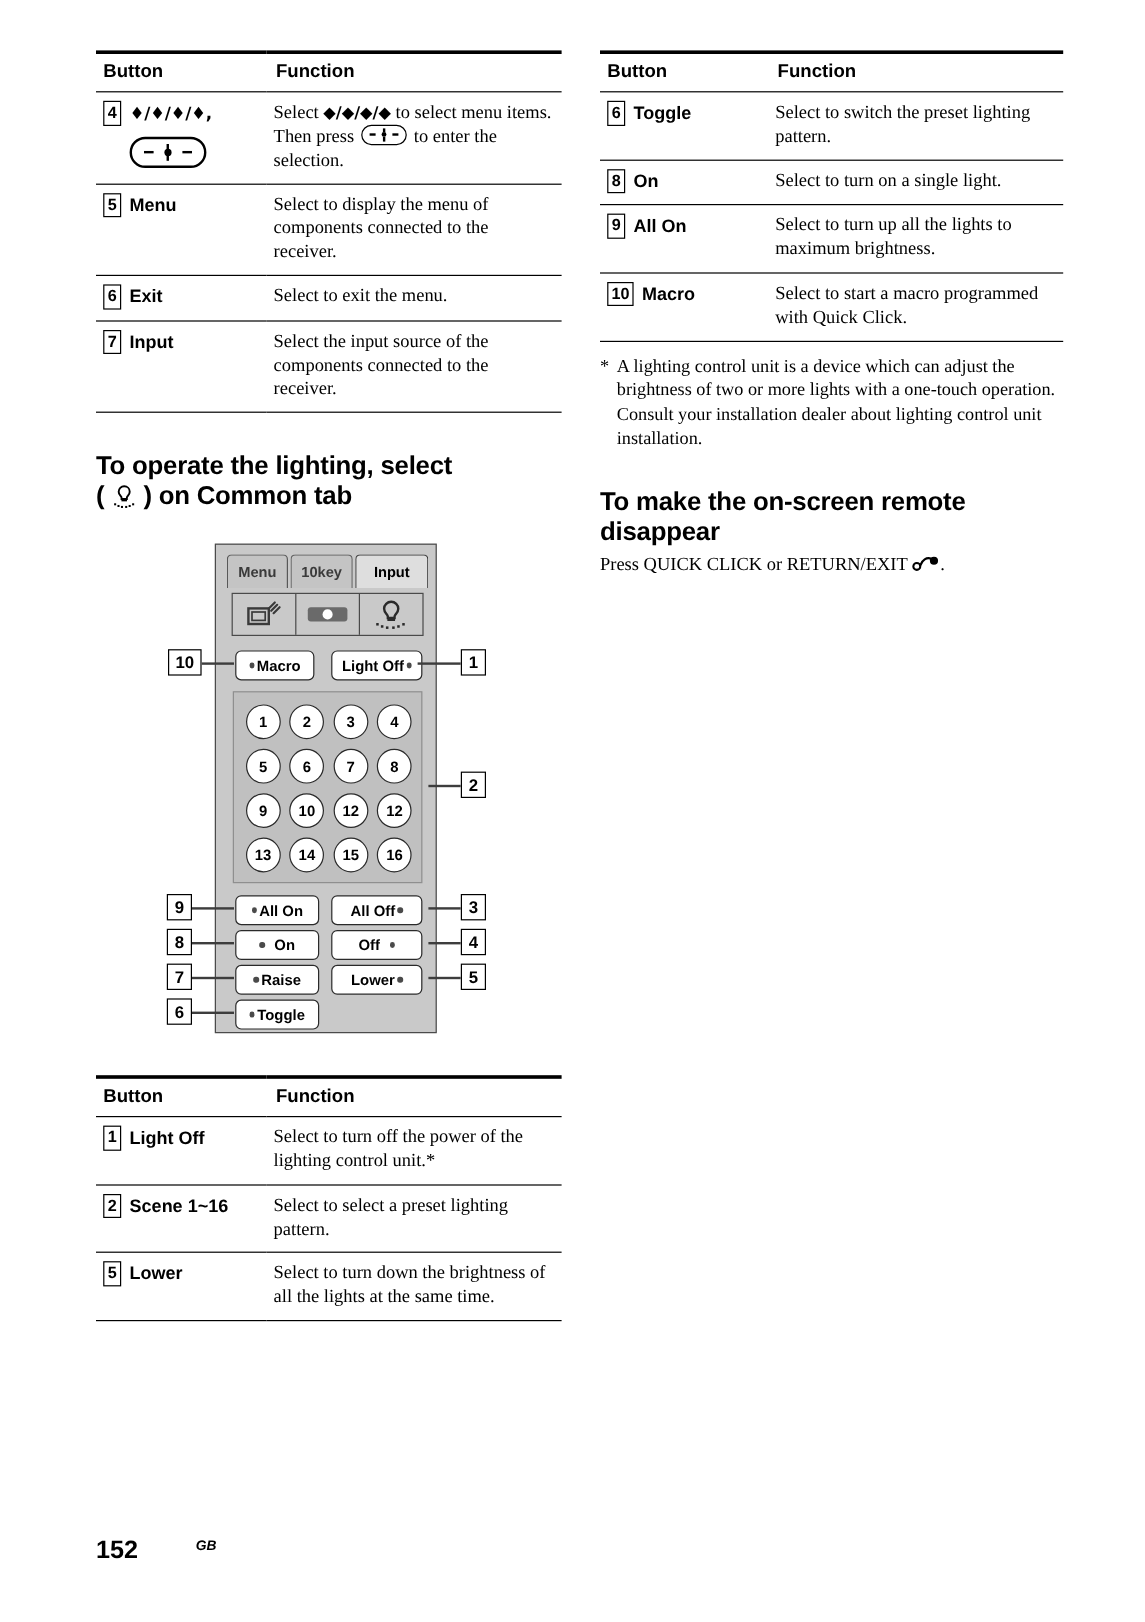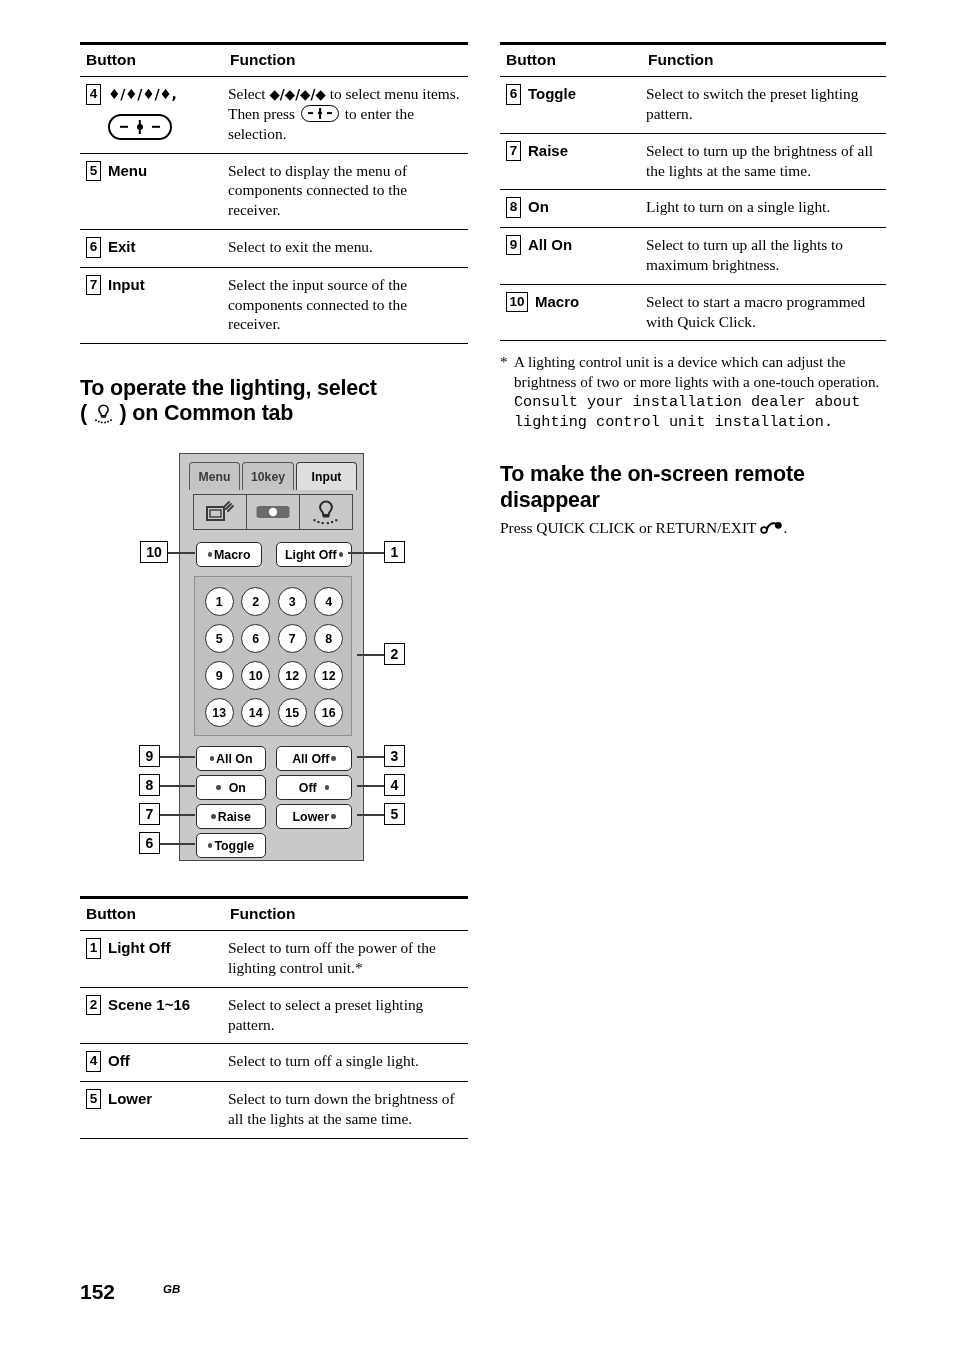--- a/index.html
+++ b/index.html
@@ -438,24 +438,20 @@
       <tbody>
         <tr>
           <td class="btn"><span class="numbox">1</span><span>Light Off</span></td>
           <td class="fun">Select to turn off the power of the lighting control unit.*</td>
         </tr>
         <tr>
           <td class="btn"><span class="numbox">2</span><span>Scene 1~16</span></td>
           <td class="fun">Select to select a preset lighting pattern.</td>
         </tr>
         <tr>
-          <td class="btn"><span class="numbox">4</span><span>Off</span></td>
-          <td class="fun">Select to turn off a single light.</td>
-        </tr>
-        <tr>
           <td class="btn"><span class="numbox">5</span><span>Lower</span></td>
           <td class="fun">Select to turn down the brightness of all the lights at the same time.</td>
         </tr>
       </tbody>
     </table>
   </div>
 
   <div class="col-right">
 
     <table class="fn rt">
@@ -468,44 +464,40 @@
           <th class="fh">Button</th>
           <th>Function</th>
         </tr>
       </thead>
       <tbody>
         <tr>
           <td class="btn"><span class="numbox">6</span><span>Toggle</span></td>
           <td class="fun">Select to switch the preset lighting pattern.</td>
         </tr>
         <tr>
-          <td class="btn"><span class="numbox">7</span><span>Raise</span></td>
-          <td class="fun">Select to turn up the brightness of all the lights at the same time.</td>
-        </tr>
-        <tr>
           <td class="btn"><span class="numbox">8</span><span>On</span></td>
-          <td class="fun">Light to turn on a single light.</td>
+          <td class="fun">Select to turn on a single light.</td>
         </tr>
         <tr>
           <td class="btn"><span class="numbox">9</span><span>All On</span></td>
           <td class="fun">Select to turn up all the lights to maximum brightness.</td>
         </tr>
         <tr>
           <td class="btn"><span class="numbox wide">10</span><span>Macro</span></td>
           <td class="fun">Select to start a macro programmed with Quick Click.</td>
         </tr>
       </tbody>
     </table>
 
     <div class="footnote">
       <div style="display:flex;">
         <span style="width:14px; flex:none;">*</span>
         <span>A lighting control unit is a device which can adjust the brightness of two or more lights with a one-touch operation.</span>
       </div>
-      <div class="ind" style="margin-top:1px;font-family:Liberation Mono, monospace;">Consult your installation dealer about lighting control unit installation.</div>
+      <div class="ind" style="margin-top:1px;">Consult your installation dealer about lighting control unit installation.</div>
     </div>
 
     <h2 class="sec" style="margin-top:30px;">
       <span>To make the on-screen remote</span><br>
       <span>disappear</span>
     </h2>
     <p class="body-p" style="margin-top:5px;">
       <span>Press QUICK CLICK or RETURN/EXIT</span><span class="ret-icon"><svg width="24" height="16" viewBox="0 0 24 16" aria-hidden="true">
             <circle cx="4" cy="11" r="2.9" fill="none" stroke="#000" stroke-width="1.7"></circle>
             <path d="M6.9 10.2C8.4 5.6 12.2 3.2 16 4.6" fill="none" stroke="#000" stroke-width="1.9" stroke-linecap="round"></path>

